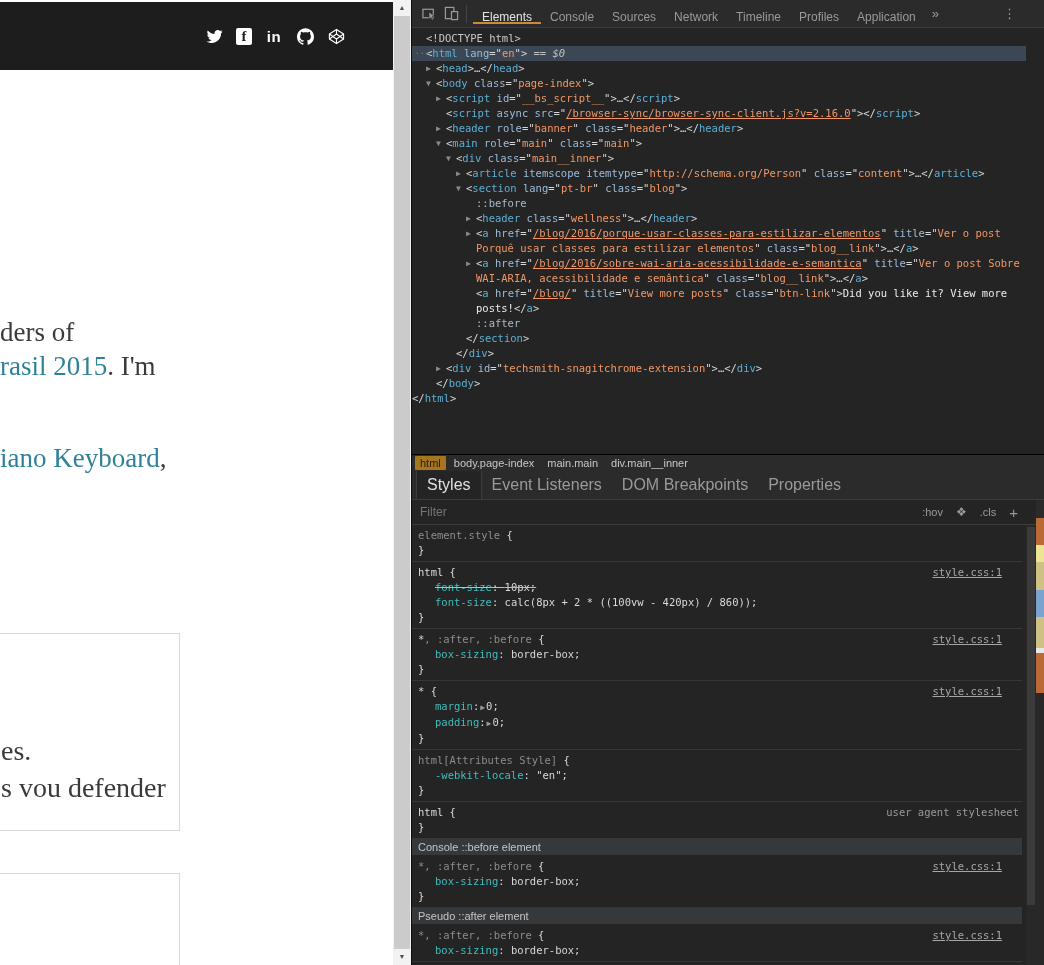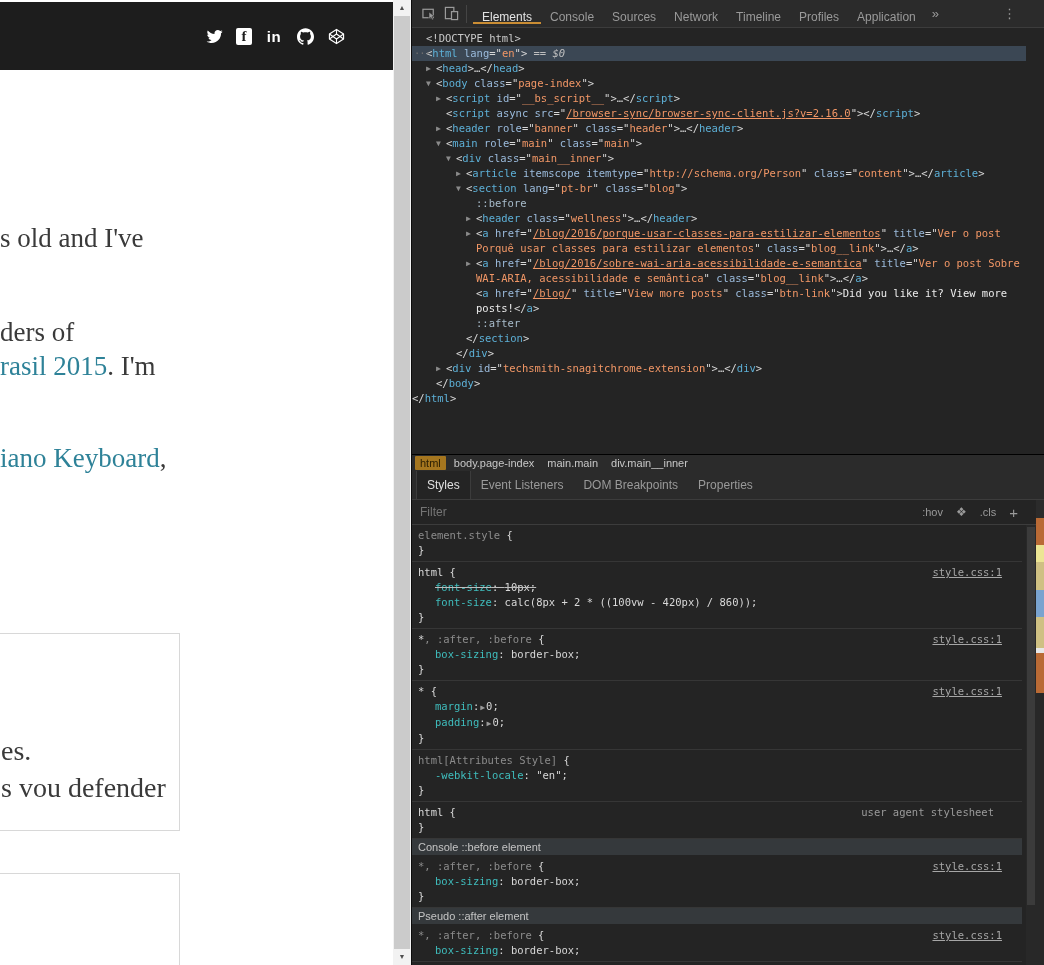--- a/index.html
+++ b/index.html
@@ -66,36 +66,36 @@
   .tk-ps { color:#a8bccb; }
   .tk-tx { color:#ececec; }
 
   .crumbs { height:17px; background:var(--toolbar-bg,#2b2b2b); border-top:1px solid #000;
             display:flex; align-items:center; gap:3px; padding-left:3px; font-size:11px; }
   .crumb { padding:1px 5px; color:#c7c7c7; cursor:pointer; white-space:nowrap; }
   .crumb.act { background:var(--breadcrumb-selected-bg,#a5761f); color:#2e2104; border-radius:1px; }
 
   .sbtabs { height:29px; background:var(--toolbar-bg,#2b2b2b); border-bottom:1px solid #3c3c3c;
             display:flex; padding-left:4px; }
-  .sbtab { padding:0 10px; line-height:28px; font-size:12px; color:#9a9a9a; cursor:pointer; }
+  .sbtab { padding:0 10px; line-height:28px; font-size:16px; color:#9a9a9a; cursor:pointer; }
   .sbtab.act { color:#e0e0e0; background:var(--panel-bg,#242424);
                border-left:1px solid #3c3c3c; border-right:1px solid #3c3c3c; }
 
   .filter-row { height:25px; border-bottom:1px solid #3c3c3c; display:flex; align-items:center;
                 padding:0 26px 0 8px; }
   .filter-ph { color:#757575; font-size:12px; flex:1; }
   .fctl { color:#9a9a9a; font-size:11px; margin-left:13px; cursor:pointer; }
   .fdiamond { font-size:12px; } .fplus { font-size:15px; }
 
   .rules { position:relative; height:440px; overflow:hidden; padding-right:22px;
            font-family:"DejaVu Sans Mono", monospace; font-size:10.5px; line-height:15px; }
   .rule { position:relative; padding:3px 2px 3px 6px; border-bottom:1px solid #363636; }
   .sel-gray { color:#8c8c8c; } .sel-white { color:#d8d8d8; }
   .rule-link { position:absolute; right:20px; top:3px; color:#a6a6a6; text-decoration:underline; cursor:pointer; }
-  .rule-note { position:absolute; right:28px; top:3px; color:#9a9a9a; }
+  .rule-note { position:absolute; right:3px; top:3px; color:#9a9a9a; }
   .prop { padding-left:17px; cursor:default; }
   .pname { color:var(--css-property-teal,#3fbdbd); }
   .pval { color:#d8d8d8; }
   .pexp { color:#9a9a9a; font-size:8px; margin:0 1px; }
   .prop.strike span { text-decoration:line-through; text-decoration-color:#bdbdbd; }
   .sect { height:17px; background:#35393c; border-bottom:1px solid #242424; color:#c4c4c4;
           font-family:"Liberation Sans", sans-serif; font-size:11px; line-height:16px; padding-left:6px; }
 
   .vtrack { position:absolute; left:614px; top:525px; bottom:0; width:10px; background:#282828; }
   .vthumb { position:absolute; left:615px; top:527px; width:8px; height:378px; background:#3b3b3b; }
@@ -126,21 +126,20 @@
               <path d="M12 2l10 6.5v7L12 22 2 15.5v-7L12 2z"></path>
               <path d="M12 22v-6.5"></path>
               <path d="M22 8.5l-10 7-10-7"></path>
               <path d="M2 15.5l10-7 10 7"></path>
               <path d="M12 2v6.5"></path>
             </svg>
           </span>
         </div>
     </header>
 
-    <div class="frag f1">s old and I've</div>
     <div class="frag f2">ders of</div>
     <div class="frag f3"><a class="tlink">rasil 2015</a><span>. I'm</span></div>
     <div class="frag f4"><a class="tlink">iano Keyboard</a><span>,</span></div>
 
     <div class="card c1">
       <div class="cbody">
         <div class="cline">es.</div>
         <div class="cline">s vou defender</div>
       </div>
     </div>

